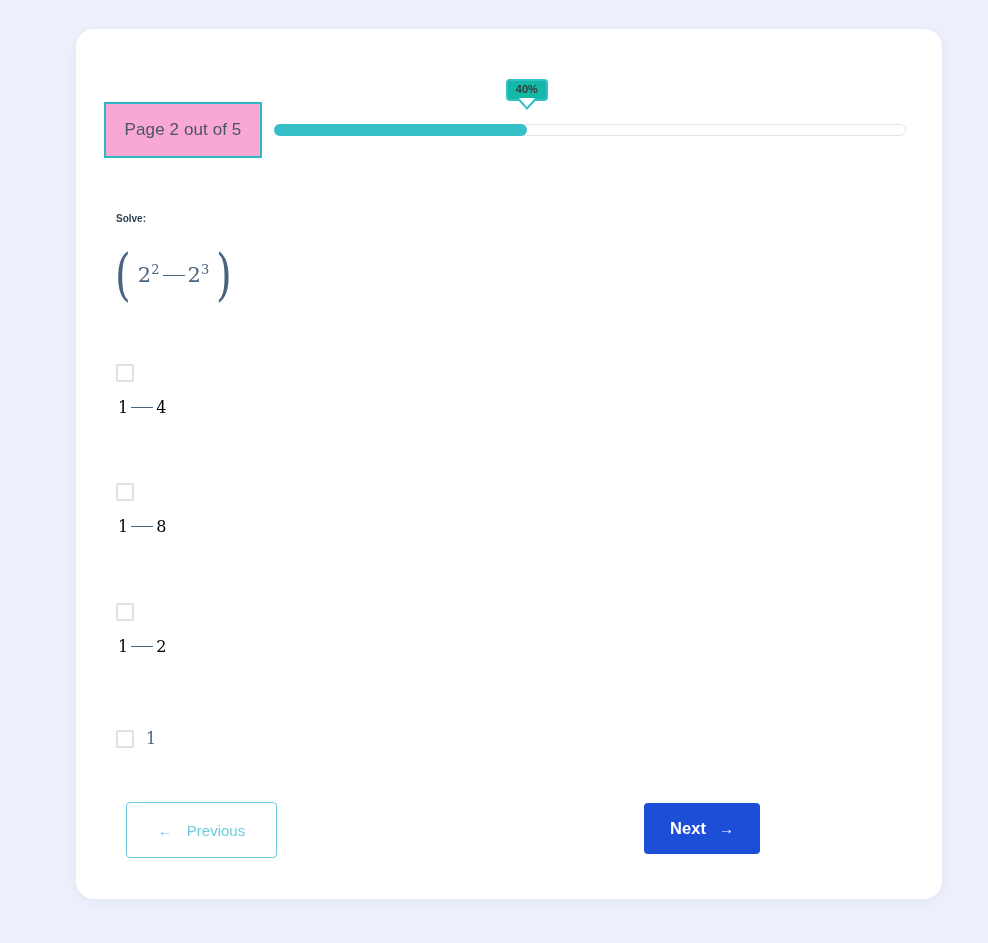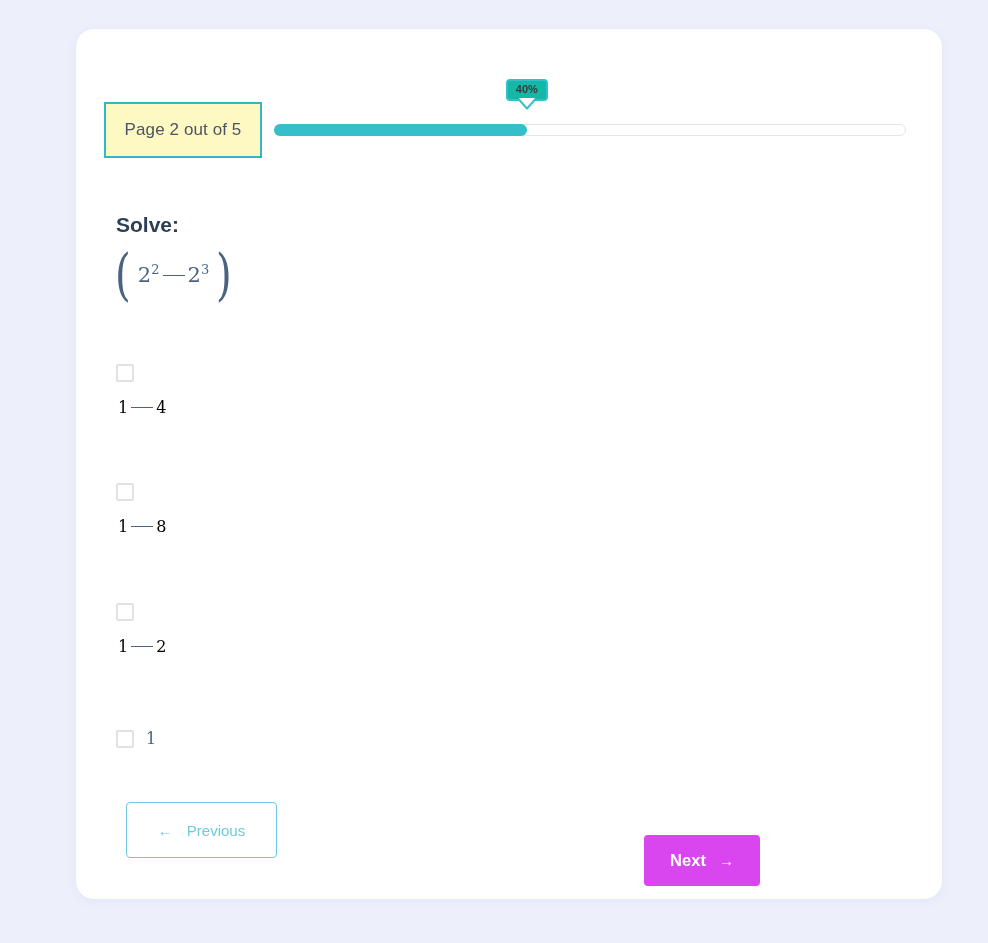--- a/index.html
+++ b/index.html
@@ -35,21 +35,21 @@
   }
 
   
   .page-indicator {
     position: absolute;
     left: 28px;
     top: 73px;
     width: 158px;
     height: 56px;
     border: 2px solid #2fb8c6;
-    background: #fef9c3;
+    background: #f9a8d4;
     display: flex;
     align-items: center;
     justify-content: center;
   }
   .page-indicator-label {
     font-size: 17px;
     color: #4b5563;
     font-family: "Liberation Sans", sans-serif;
     letter-spacing: 0.1px;
     white-space: nowrap;
@@ -115,21 +115,21 @@
     border-left: 8px solid transparent;
     border-right: 8px solid transparent;
     border-top: 9px solid #ffffff;
   }
 
   
   .question-label {
     position: absolute;
     left: 40px;
     top: 184px;
-    font-size: 21px;
+    font-size: 10px;
     font-weight: bold;
     color: #2d3f52;
     text-align: center;
   }
 
   .math-expression {
     position: absolute;
     left: 36px;
     top: 222px;
     font-family: "DejaVu Serif", serif;
@@ -218,24 +218,24 @@
     font-size: 15px;
     color: #6ecbdd;
   }
   .btn-previous .btn-arrow {
     font-size: 15px;
     color: #6ecbdd;
     margin-right: 14px;
   }
   .btn-next {
     left: 568px;
-    top: 806px;
+    top: 774px;
     width: 116px;
     height: 51px;
-    background: #d946ef;
+    background: #1d4ed8;
     border: none;
   }
   .btn-next .btn-label {
     font-size: 16.5px;
     font-weight: bold;
     color: #ffffff;
   }
   .btn-next .btn-arrow {
     font-size: 15px;
     color: #ffffff;

